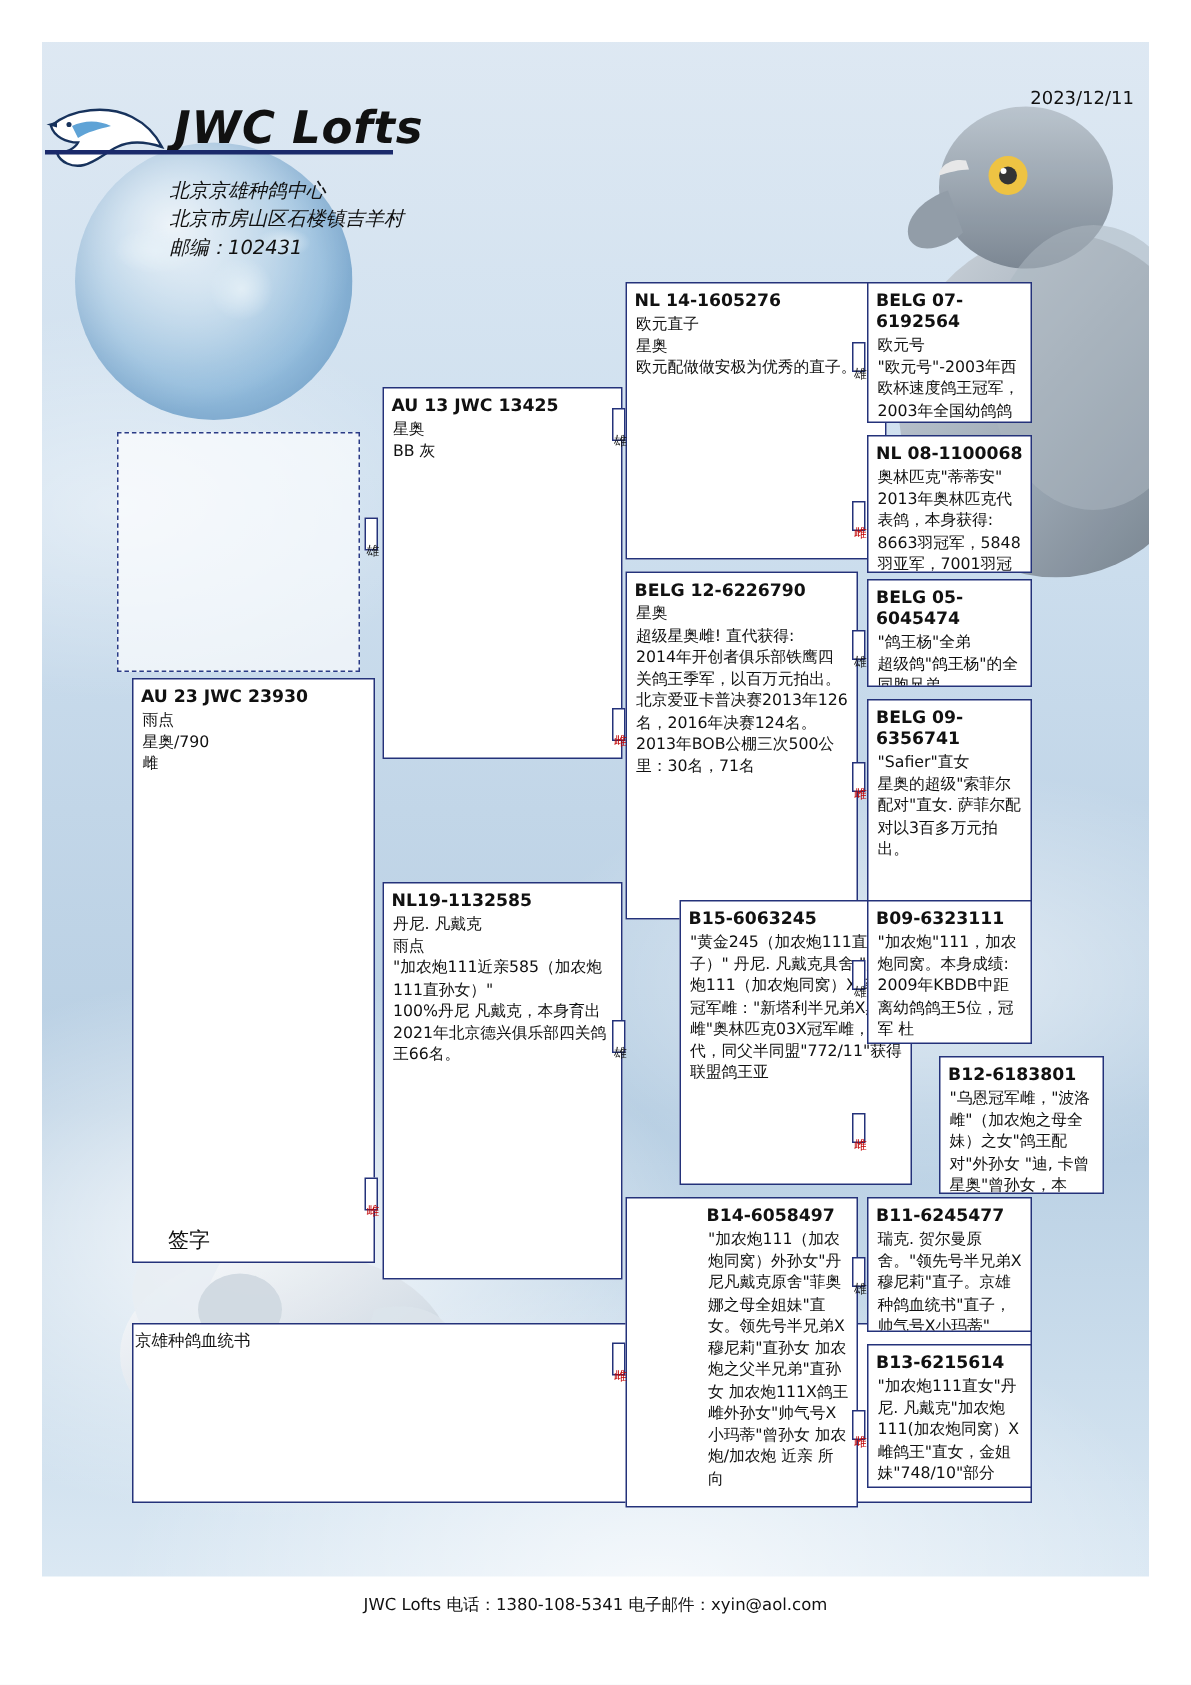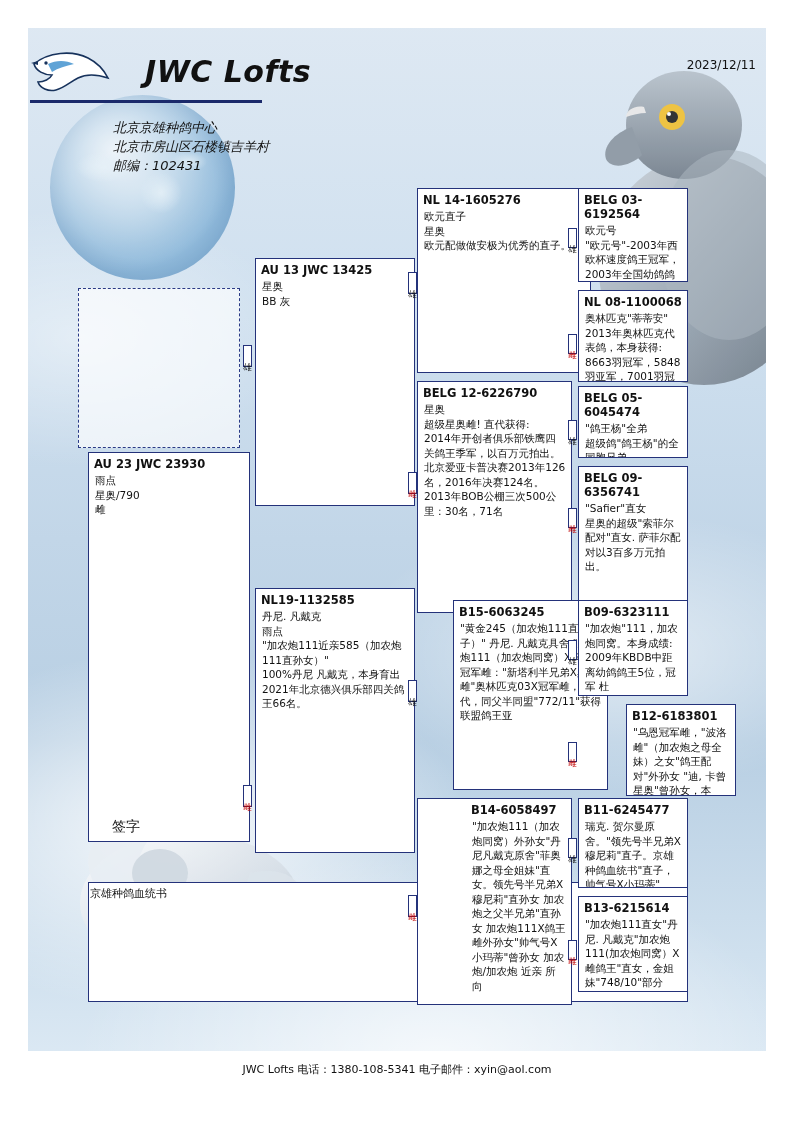--- a/index.html
+++ b/index.html
@@ -20,21 +20,21 @@
     content:"";position:absolute;left:0;top:0;right:0;bottom:0;
     background:
       radial-gradient(ellipse 420px 260px at 22% 74%, rgba(255,255,255,.85), rgba(255,255,255,0) 70%),
       radial-gradient(ellipse 380px 200px at 78% 58%, rgba(255,255,255,.55), rgba(255,255,255,0) 70%),
       radial-gradient(ellipse 500px 300px at 55% 95%, rgba(255,255,255,.75), rgba(255,255,255,0) 72%),
       radial-gradient(ellipse 300px 180px at 10% 30%, rgba(255,255,255,.45), rgba(255,255,255,0) 72%);
   }
   .white-margin{position:absolute;background:#ffffff;z-index:40;}
   
   #header{position:absolute;left:0;top:0;width:794px;height:60px;z-index:30;}
-  #logo-wrap{position:absolute;left:30px;top:48px;z-index:32;display:flex;align-items:center;gap:29px;}
+  #logo-wrap{position:absolute;left:30px;top:68px;z-index:32;display:flex;}
   #logo-text{
     font-family:"DejaVu Sans","Liberation Sans",sans-serif;
     font-size:30px;font-weight:bold;font-style:italic;color:#111;letter-spacing:.5px;
     margin-left:6px;
   }
   #logo-underline{position:absolute;left:30px;top:100px;width:232px;height:3px;background:#1b2a6b;z-index:33;}
   #date{
     position:absolute;right:38px;top:58px;font-size:12px;color:#111;z-index:33;
     font-family:"DejaVu Sans","Liberation Sans",sans-serif;
   }
@@ -230,21 +230,21 @@
   </div>
   <div class="box" style="left:417px;top:798px;width:155px;height:207px;padding-left:48px;">
     <div class="hd">B14-6058497</div>
     <div class="bd">"加农炮111（加农炮同窝）外孙女"丹尼凡戴克原舍"菲奥娜之母全姐妹"直女。领先号半兄弟X穆尼莉"直孙女 加农炮之父半兄弟"直孙女 加农炮111X鸽王雌外孙女"帅气号X小玛蒂"曾孙女 加农炮/加农炮 近亲 所向</div>
   </div>
 
   <div class="sex" style="left:568px;top:228px;height:20px;">
     <span>雄</span>
   </div>
   <div class="box" style="left:578px;top:188px;width:110px;height:94px;">
-    <div class="hd">BELG 03-6192564</div>
+    <div class="hd">BELG 07-6192564</div>
     <div class="bd">欧元号
 "欧元号"-2003年西欧杯速度鸽王冠军，2003年全国幼鸽鸽王冠军(Ave Regina和Reisduif) 星</div>
   </div>
 
   <div class="sex female" style="left:568px;top:334px;height:20px;">
     <span>雌</span>
   </div>
   <div class="box" style="left:578px;top:290px;width:110px;height:92px;">
     <div class="hd">NL 08-1100068</div>
     <div class="bd">奥林匹克"蒂蒂安"

